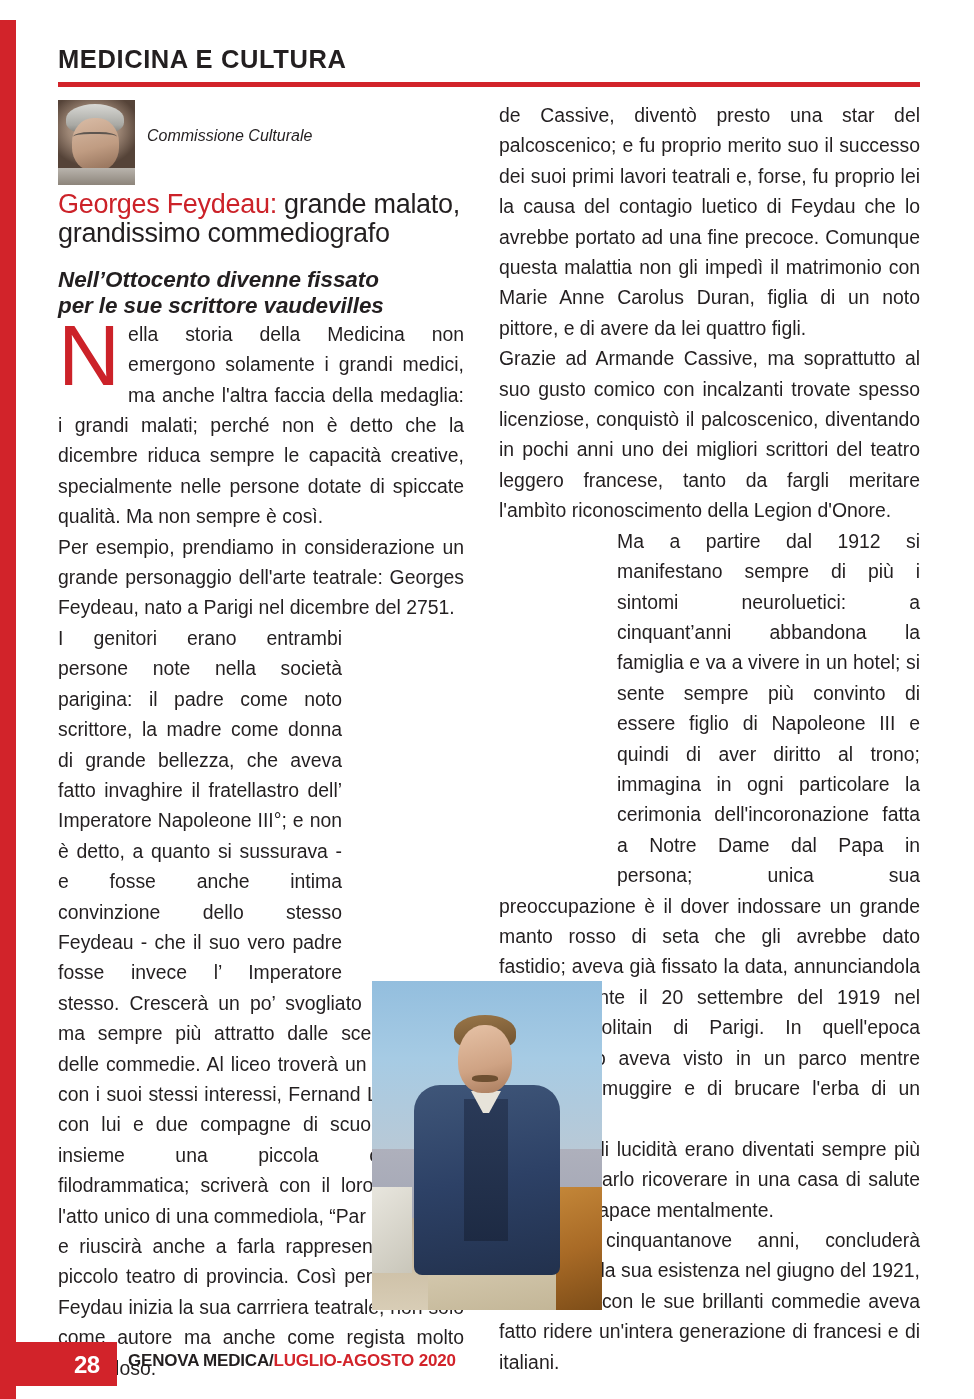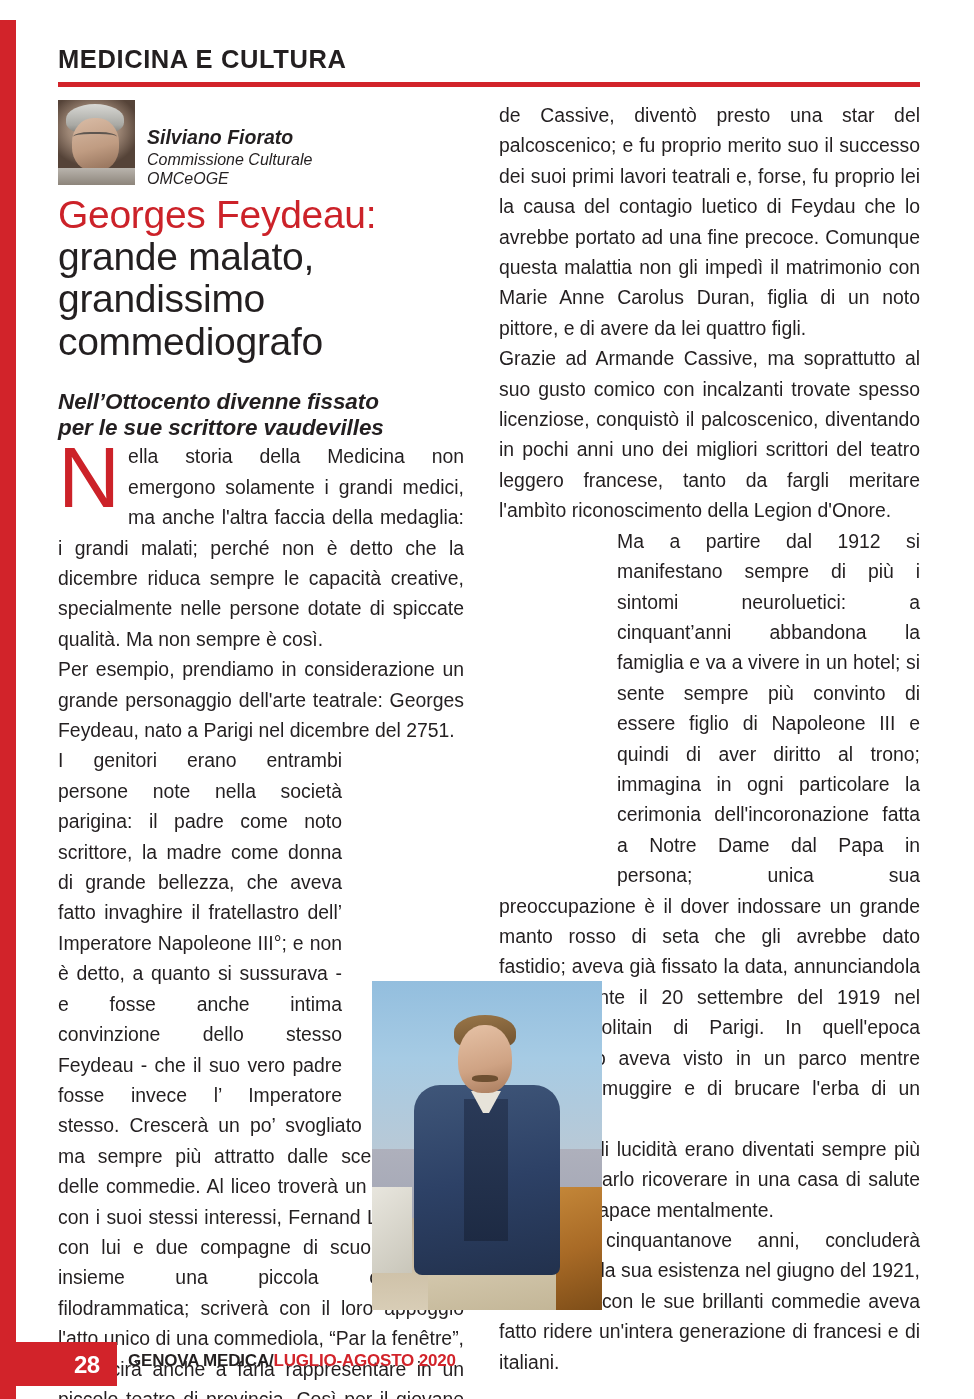--- a/index.html
+++ b/index.html
@@ -135,21 +135,21 @@
   }
   .author-role {
     font-size: 16px;
     font-style: italic;
     line-height: 1.22;
     color: #231f20;
   }
 
   
   .headline {
-    font-size: 39px;
+    font-size: 27px;
     line-height: 1.085;
     letter-spacing: -0.3px;
     margin-top: 5px;
     color: #231f20;
     font-weight: normal;
   }
   .headline .hl-red {
     color: #cc2229;
   }
   .deck {
@@ -307,23 +307,21 @@
 
     <div class="byline">
       <div class="author-photo">
         <div class="ph-bg"></div>
         <div class="ph-hair"></div>
         <div class="ph-face"></div>
         <div class="ph-glass"></div>
         <div class="ph-shirt"></div>
       </div>
       <div class="byline-text">
-        <div class="author-name">Silviano Fiorato</div>
         <div class="author-role">Commissione Culturale</div>
-        <div class="author-role">OMCeOGE</div>
       </div>
     </div>
 
     <h1 class="headline"><span class="hl-red">Georges Feydeau:</span><span> grande malato, grandissimo commediografo</span></h1>
 
     <div class="deck">
       <div>Nell’Ottocento divenne fissato</div>
       <div>per le sue scrittore vaudevilles</div>
     </div>
 

